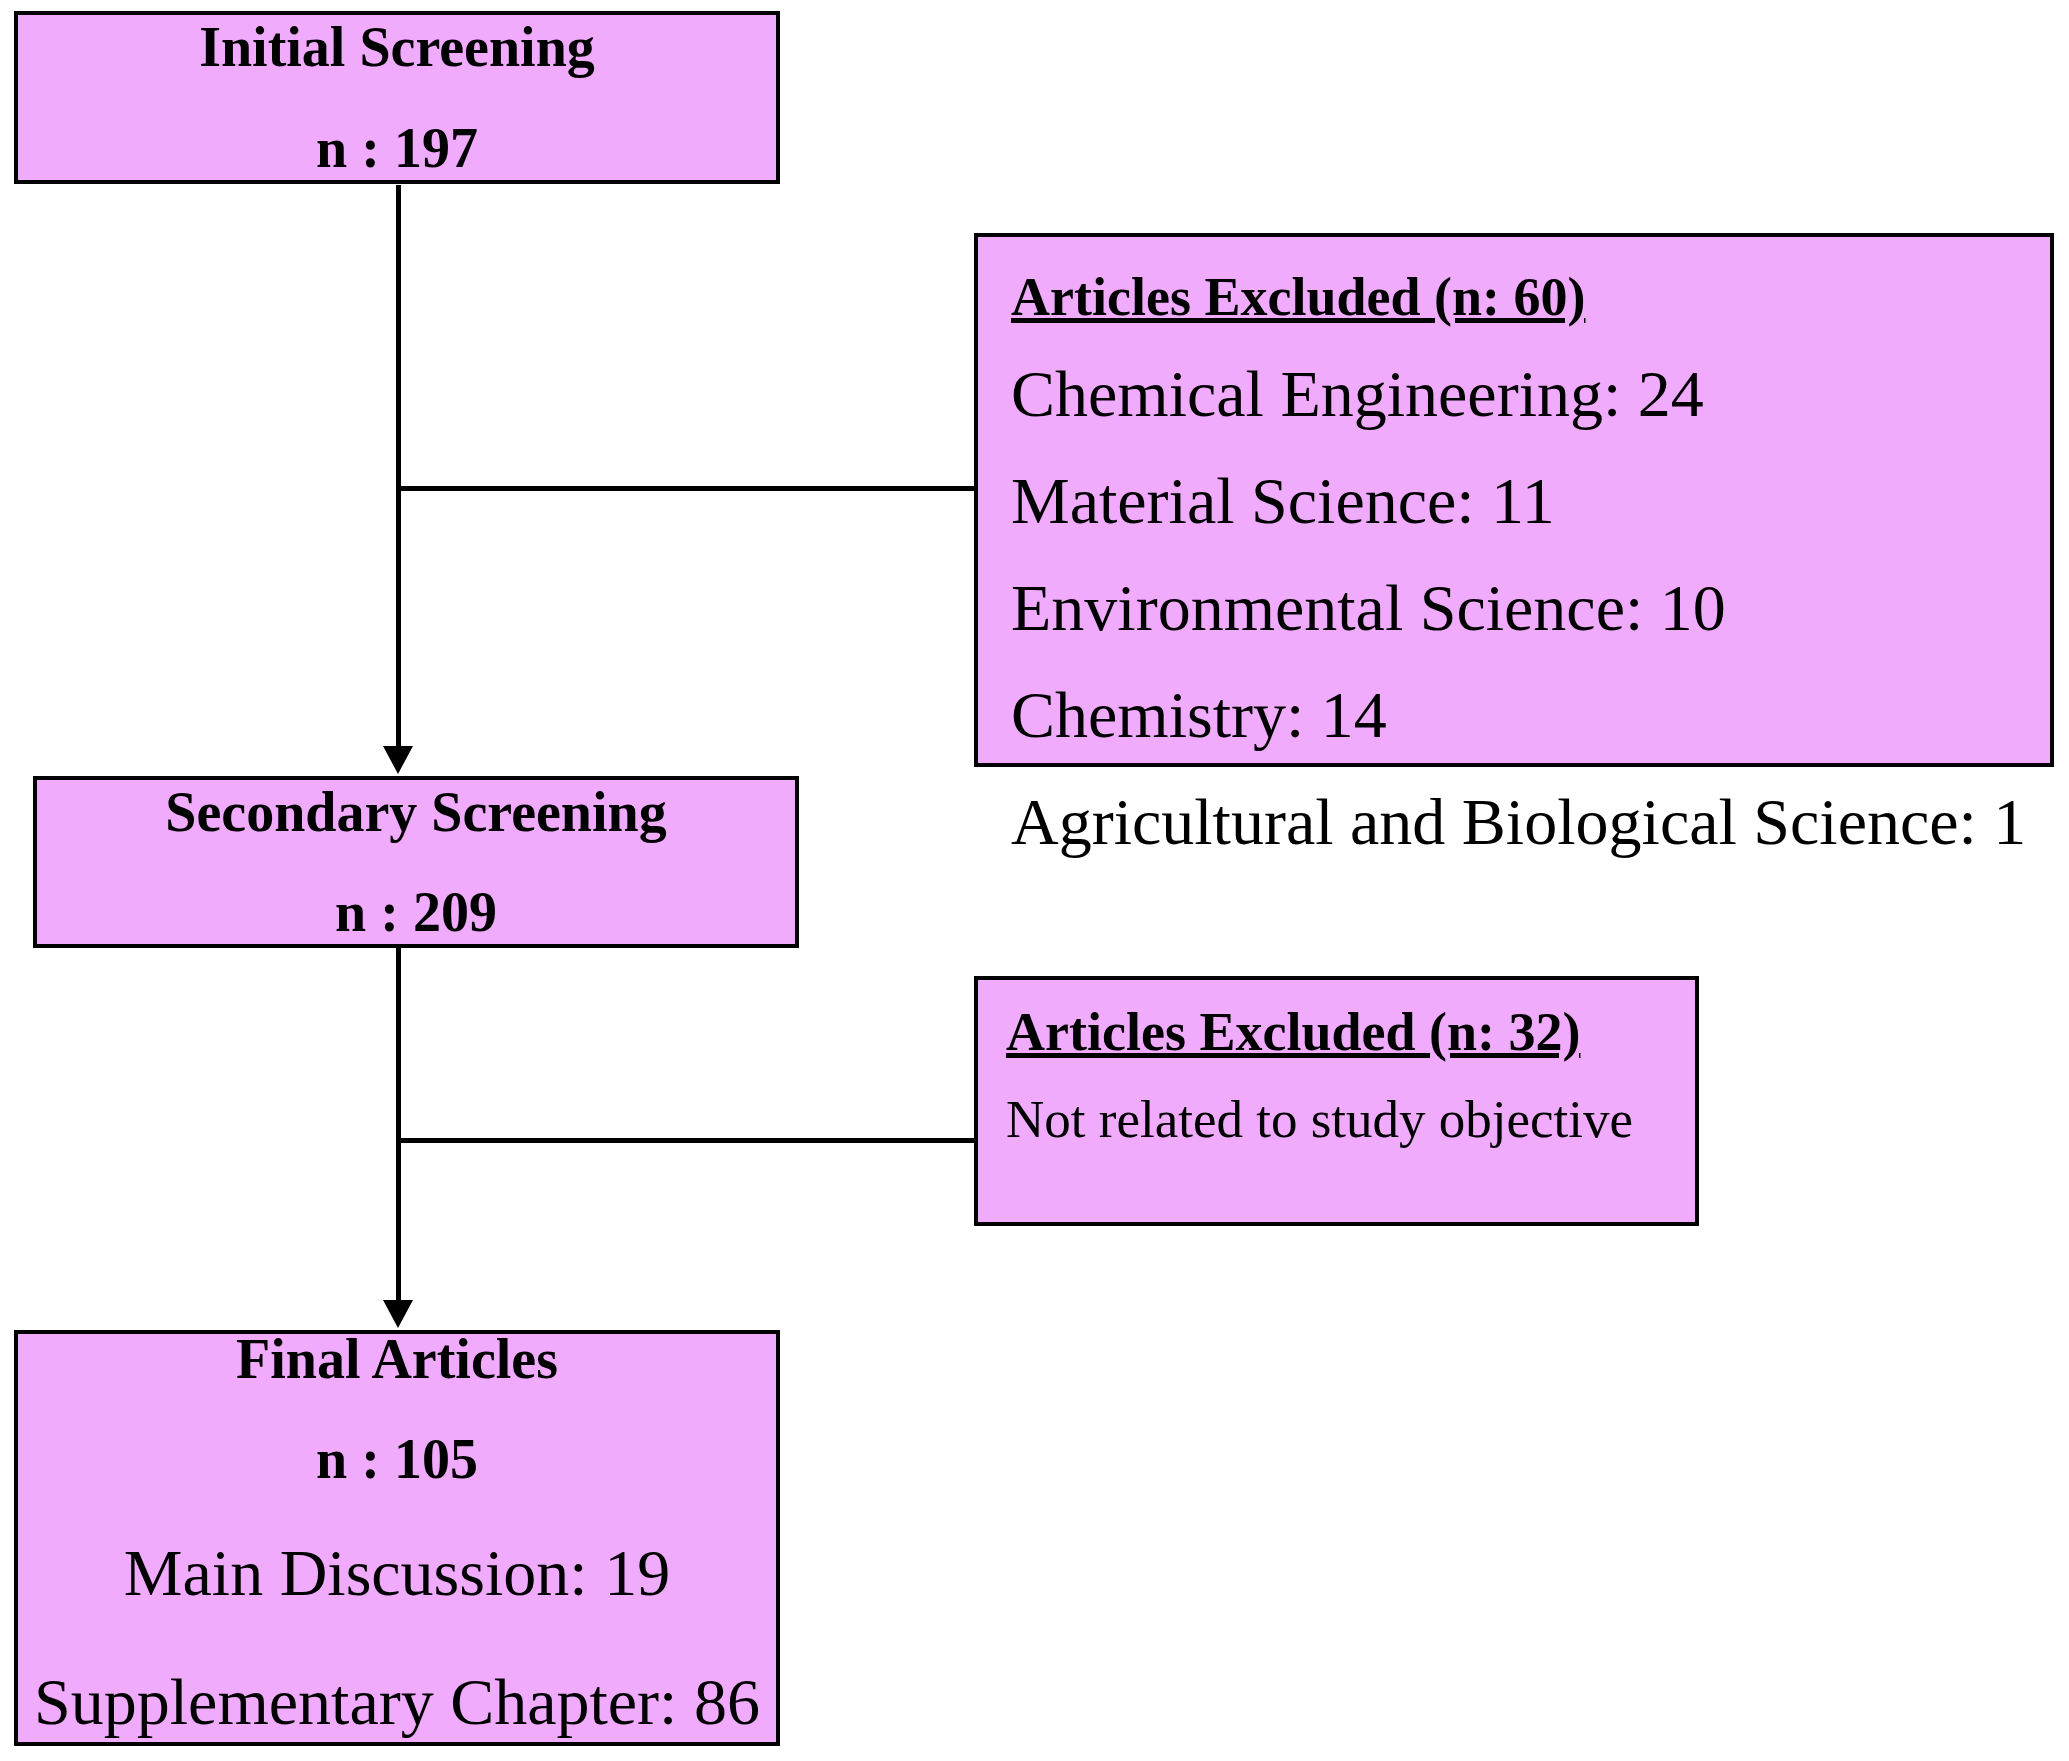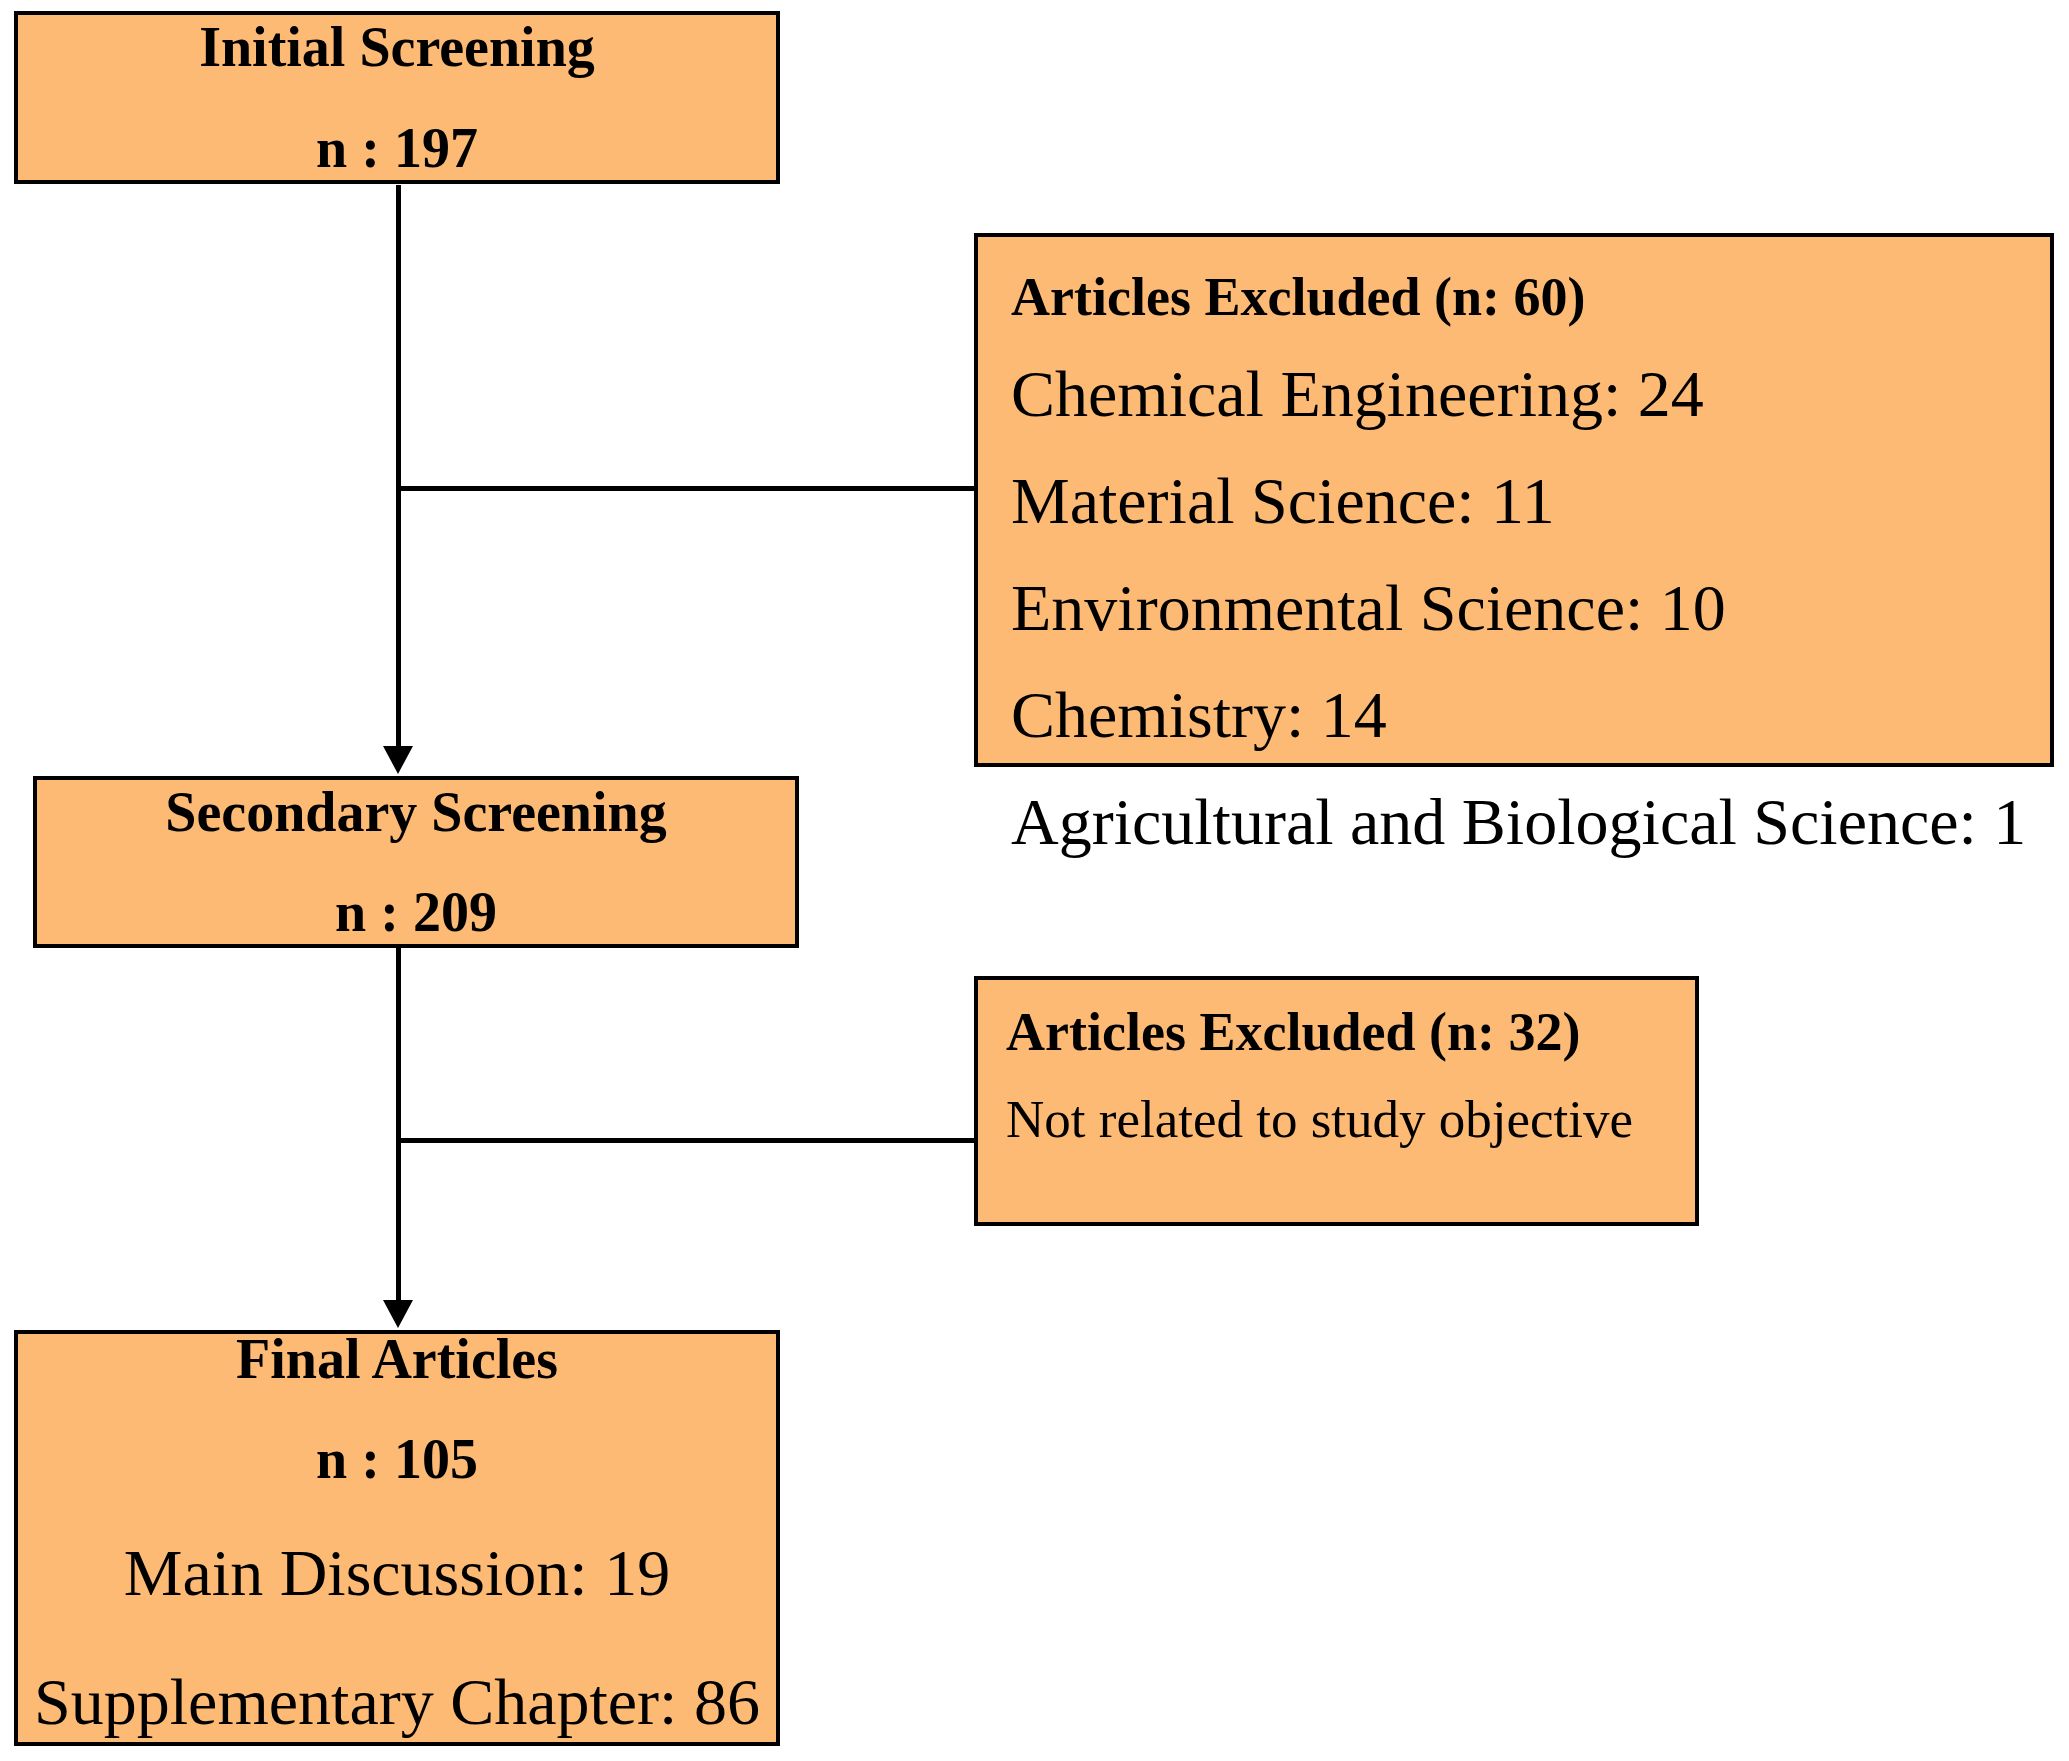--- a/index.html
+++ b/index.html
@@ -11,21 +11,21 @@
     position: relative;
     width: 2070px;
     height: 1762px;
     background: #ffffff;
     font-family: "Liberation Serif", "DejaVu Serif", serif;
     color: #000000;
   }
   .box {
     position: absolute;
     border: 4.7px solid #000000;
-    background: #fdba74;
+    background: #f0abfc;
     box-sizing: border-box;
     gap: 22px;
   }
   .center-box {
     display: flex;
     flex-direction: column;
     align-items: center;
     justify-content: center;
     text-align: center;
   }
@@ -38,21 +38,21 @@
     font-size: 66px;
     line-height: 1.62;
     white-space: nowrap;
   }
   #box-initial   { left: 14px;   top: 11.2px;   width: 766px;  height: 173px; }
   #box-excluded1 { left: 974px; top: 233px;  width: 1080px; height: 534px; padding: 17px 7.5px 17px 33px; }
   #box-secondary { left: 14px;   top: 776px;  width: 766px;  height: 172px; margin-left: 19px; }
   #box-excluded2 { left: 974px; top: 976px; width: 725px;  height: 250px; padding: 9.3px 18.6px 9.3px 28px; }
   #box-final     { left: 14px;   top: 1330px; width: 766px;  height: 416px; }
   #box-excluded1 .body-line, #box-excluded2 .body-line { text-align: left; }
-  #box-excluded1 .title, #box-excluded2 .title { font-size: 54px; line-height: 1.62; text-align: left; }
+  #box-excluded1 .title, #box-excluded2 .title { font-size: 54px; line-height: 1.62; text-align: left; text-decoration: underline; }
   #box-excluded2 .reason-text {
     font-size: 53px;
     line-height: 1.62;
     white-space: normal;
     text-align: left;
   }
   .vline {
     position: absolute;
     width: 4.7px;
     background: #000000;

